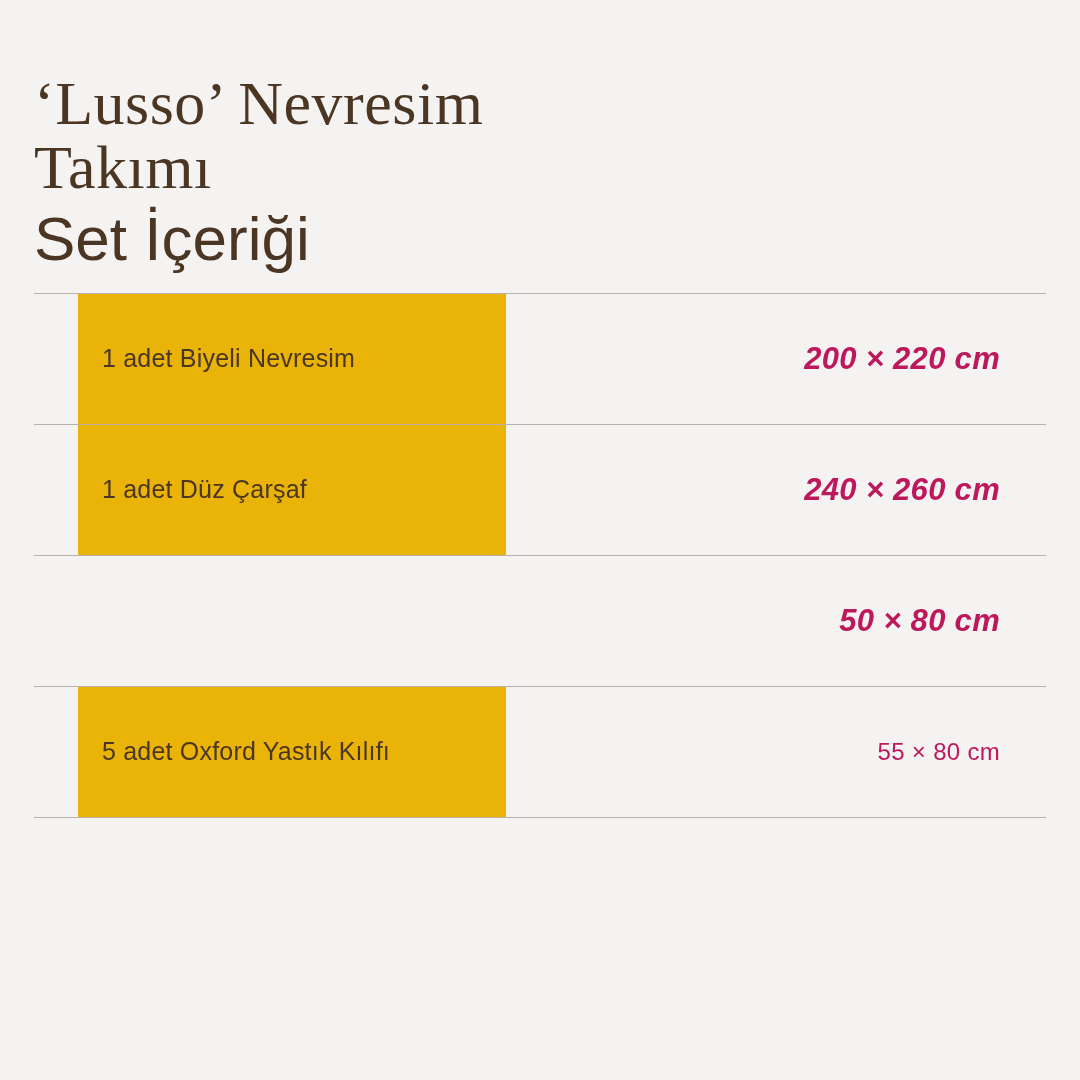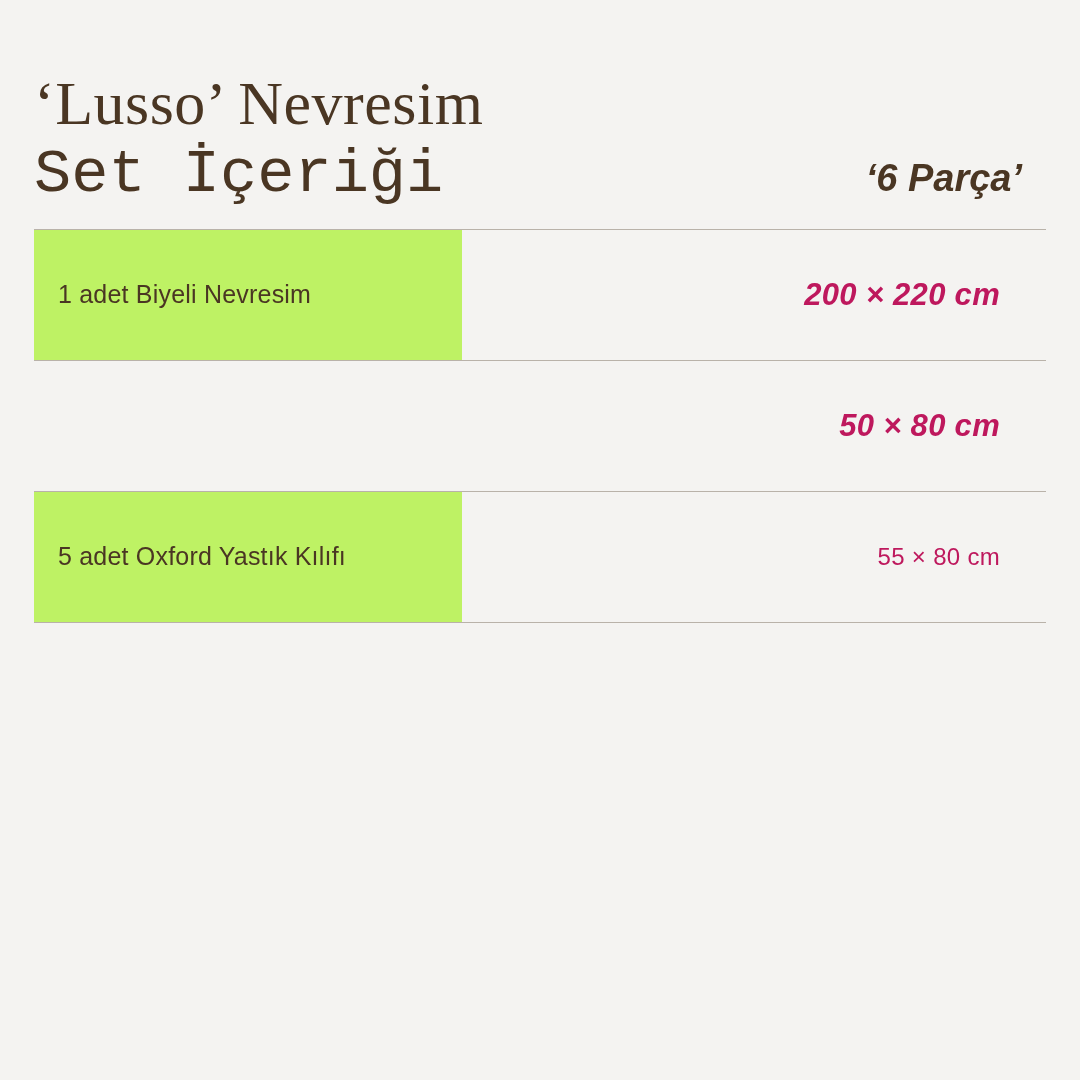--- a/index.html
+++ b/index.html
@@ -32,21 +32,21 @@
     letter-spacing: 0.5px;
     white-space: nowrap;
   }
   .subtitle-row {
     display: flex;
     align-items: baseline;
     justify-content: space-between;
     margin-top: 6px;
   }
   .subtitle-left {
-    font-family: Liberation Mono, monospace;
+    font-family: Liberation Sans, sans-serif;
     font-size: 62px;
     line-height: 1.05;
     color: #4a3623;
   }
   .subtitle-right {
     font-family: "Liberation Sans", sans-serif;
     font-style: italic;
     font-weight: bold;
     font-size: 38px;
     color: #4a3623;
@@ -58,28 +58,29 @@
   }
   .row {
     display: flex;
     align-items: stretch;
     border-bottom: 1px solid #b9b2a9;
     height: 130px;
   }
   .cell-name {
     width: 428px;
     flex: 0 0 428px;
-    background: #bef264;
+    background: #eab308;
     display: flex;
     align-items: center;
     box-sizing: border-box;
     padding-left: 24px;
     font-size: 25px;
     color: #4a3623;
     letter-spacing: 0.2px;
+    margin-left: 44px;
   }
   .cell-size {
     flex: 1 1 auto;
     display: flex;
     align-items: center;
     justify-content: flex-end;
     box-sizing: border-box;
     padding-right: 46px;
     font-size: 31px;
     font-style: italic;
@@ -93,30 +94,34 @@
     font-size: 24px;
   }
 </style>
 </head>
 <body>
 
 <div class="page">
 
   <div class="title-block">
     <div class="title-line">‘Lusso’ Nevresim</div>
+    <div class="title-line">Takımı</div>
     <div class="subtitle-row">
       <div class="subtitle-left">Set İçeriği</div>
-      <div class="subtitle-right">‘6 Parça’</div>
     </div>
   </div>
 
   <div class="table">
     <div class="row">
       <div class="cell-name">1 adet Biyeli Nevresim</div>
       <div class="cell-size">200 × 220 cm</div>
+    </div>
+    <div class="row">
+      <div class="cell-name">1 adet Düz Çarşaf</div>
+      <div class="cell-size">240 × 260 cm</div>
     </div>
     <div class="row">
       <div class="cell-size">50 × 80 cm</div>
     </div>
     <div class="row plain">
       <div class="cell-name">5 adet Oxford Yastık Kılıfı</div>
       <div class="cell-size">55 × 80 cm</div>
     </div>
   </div>
 

